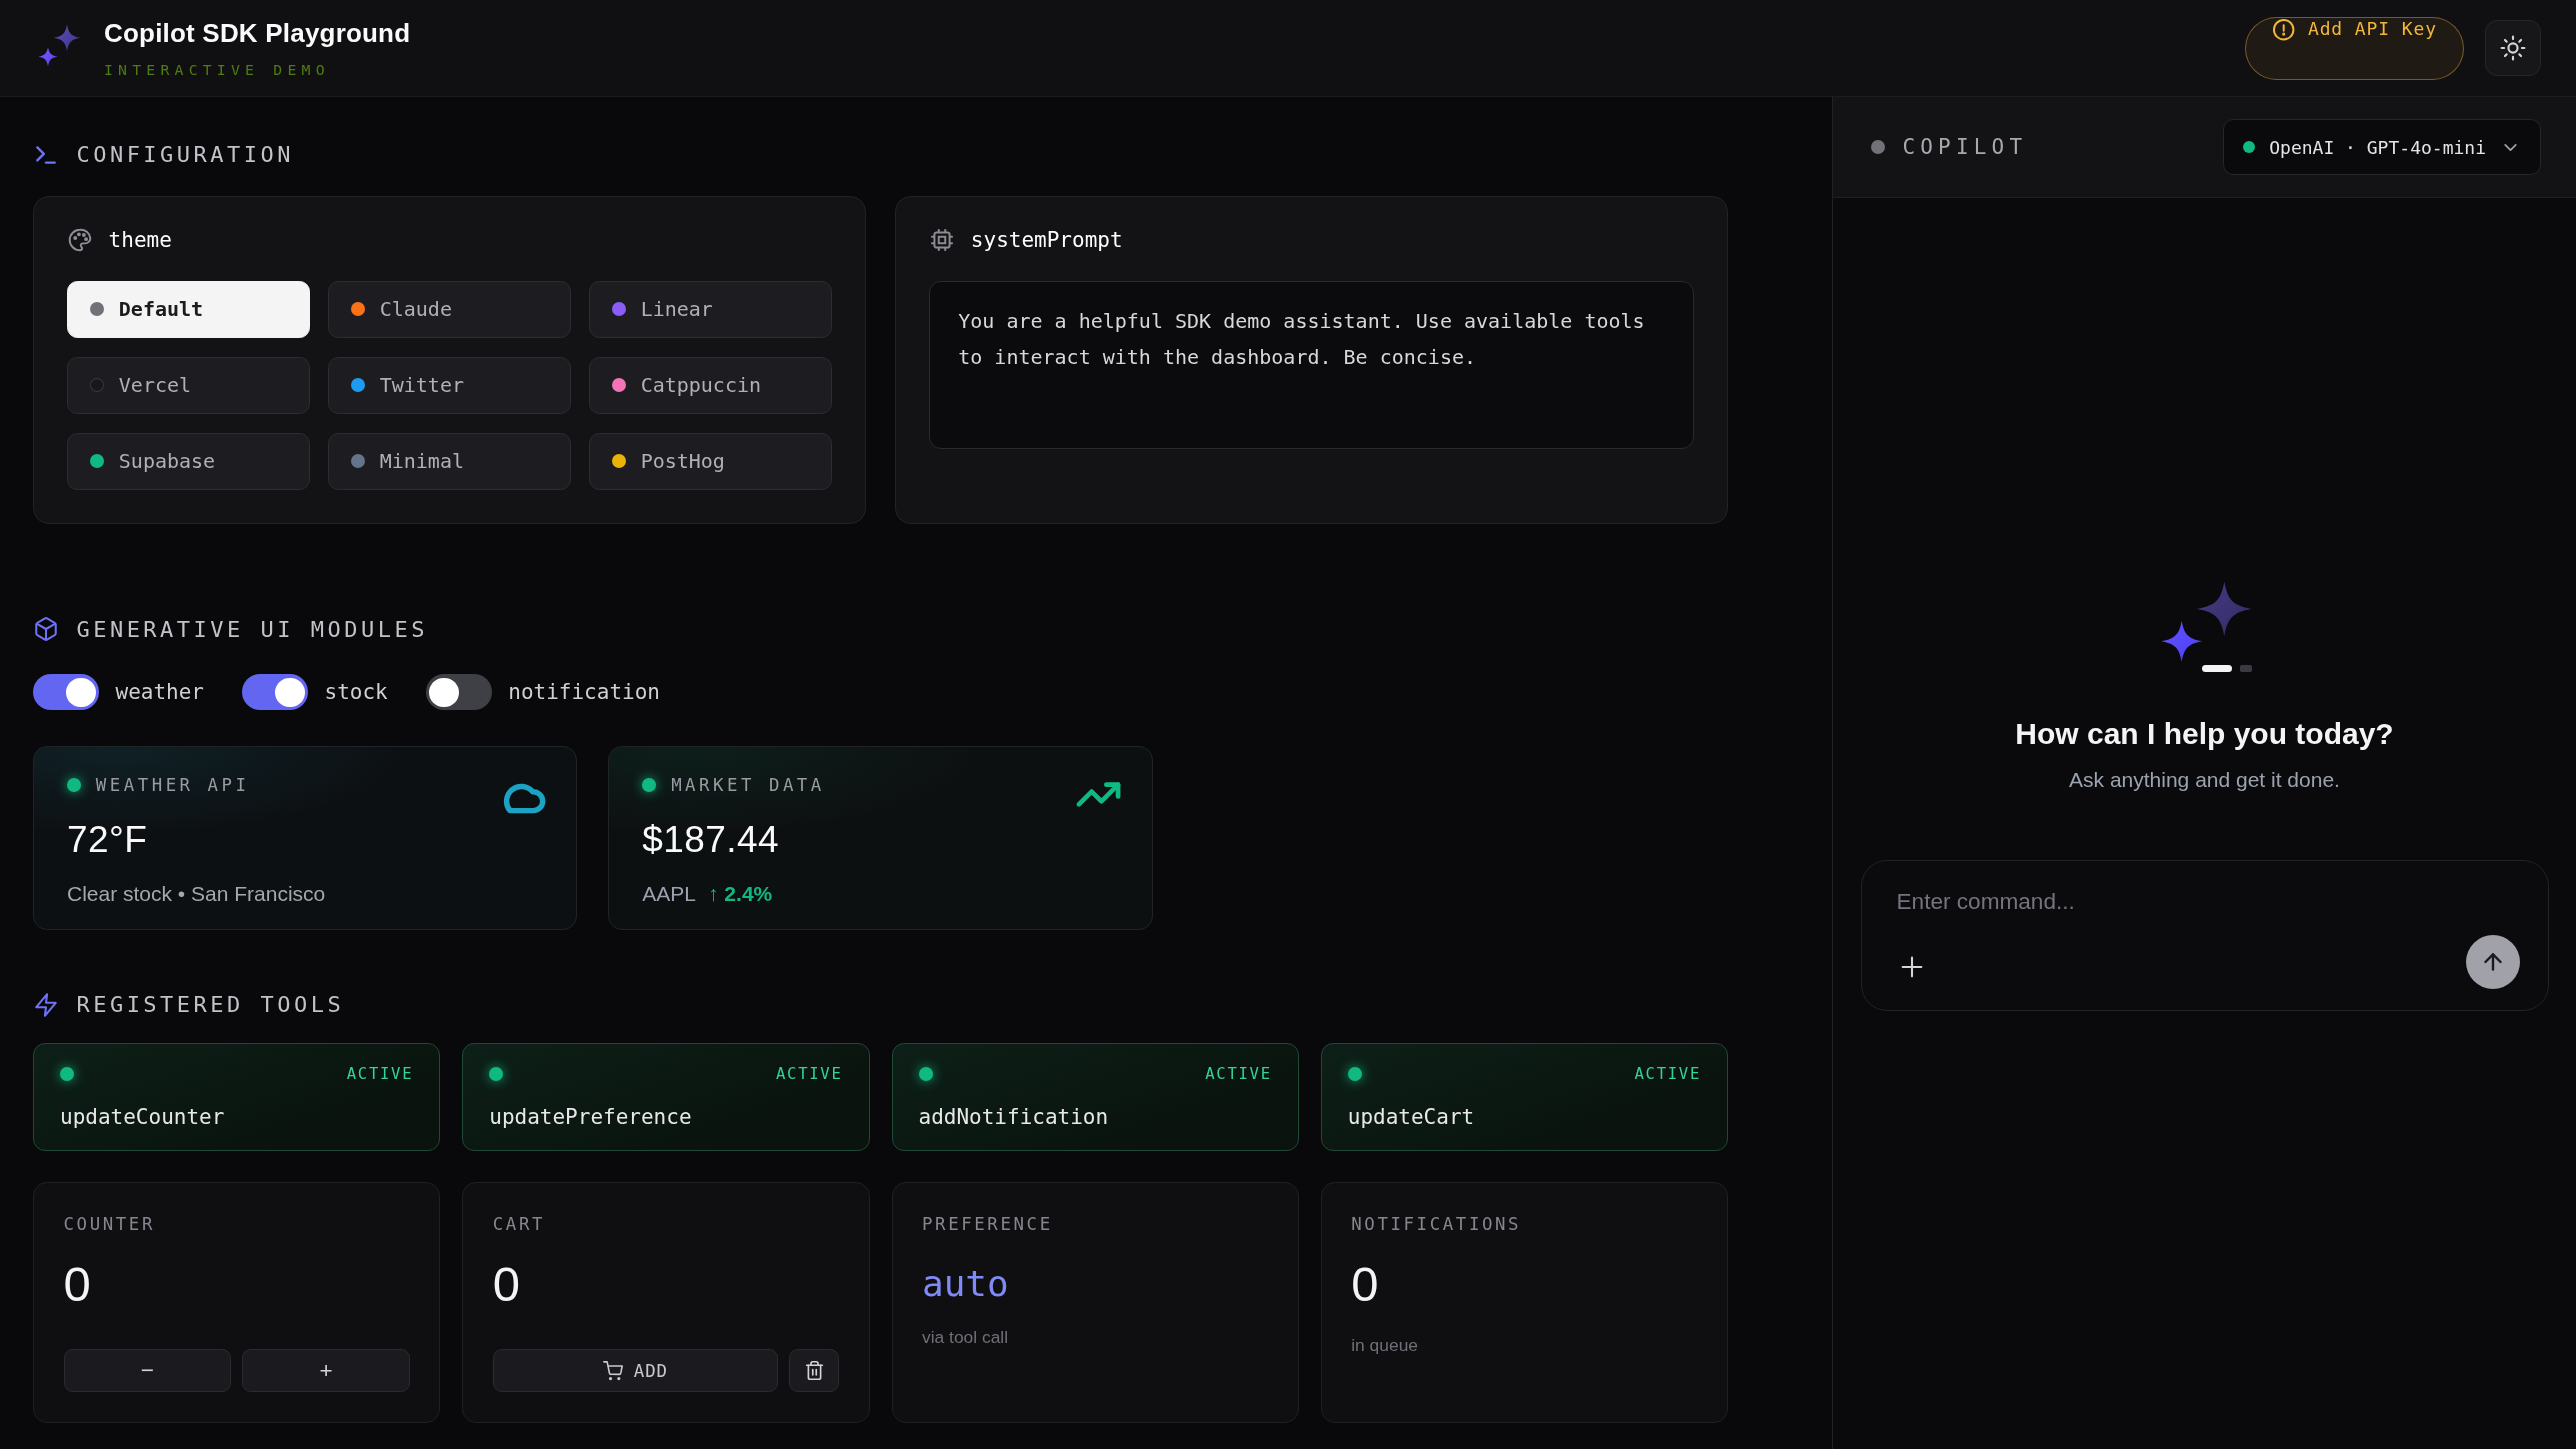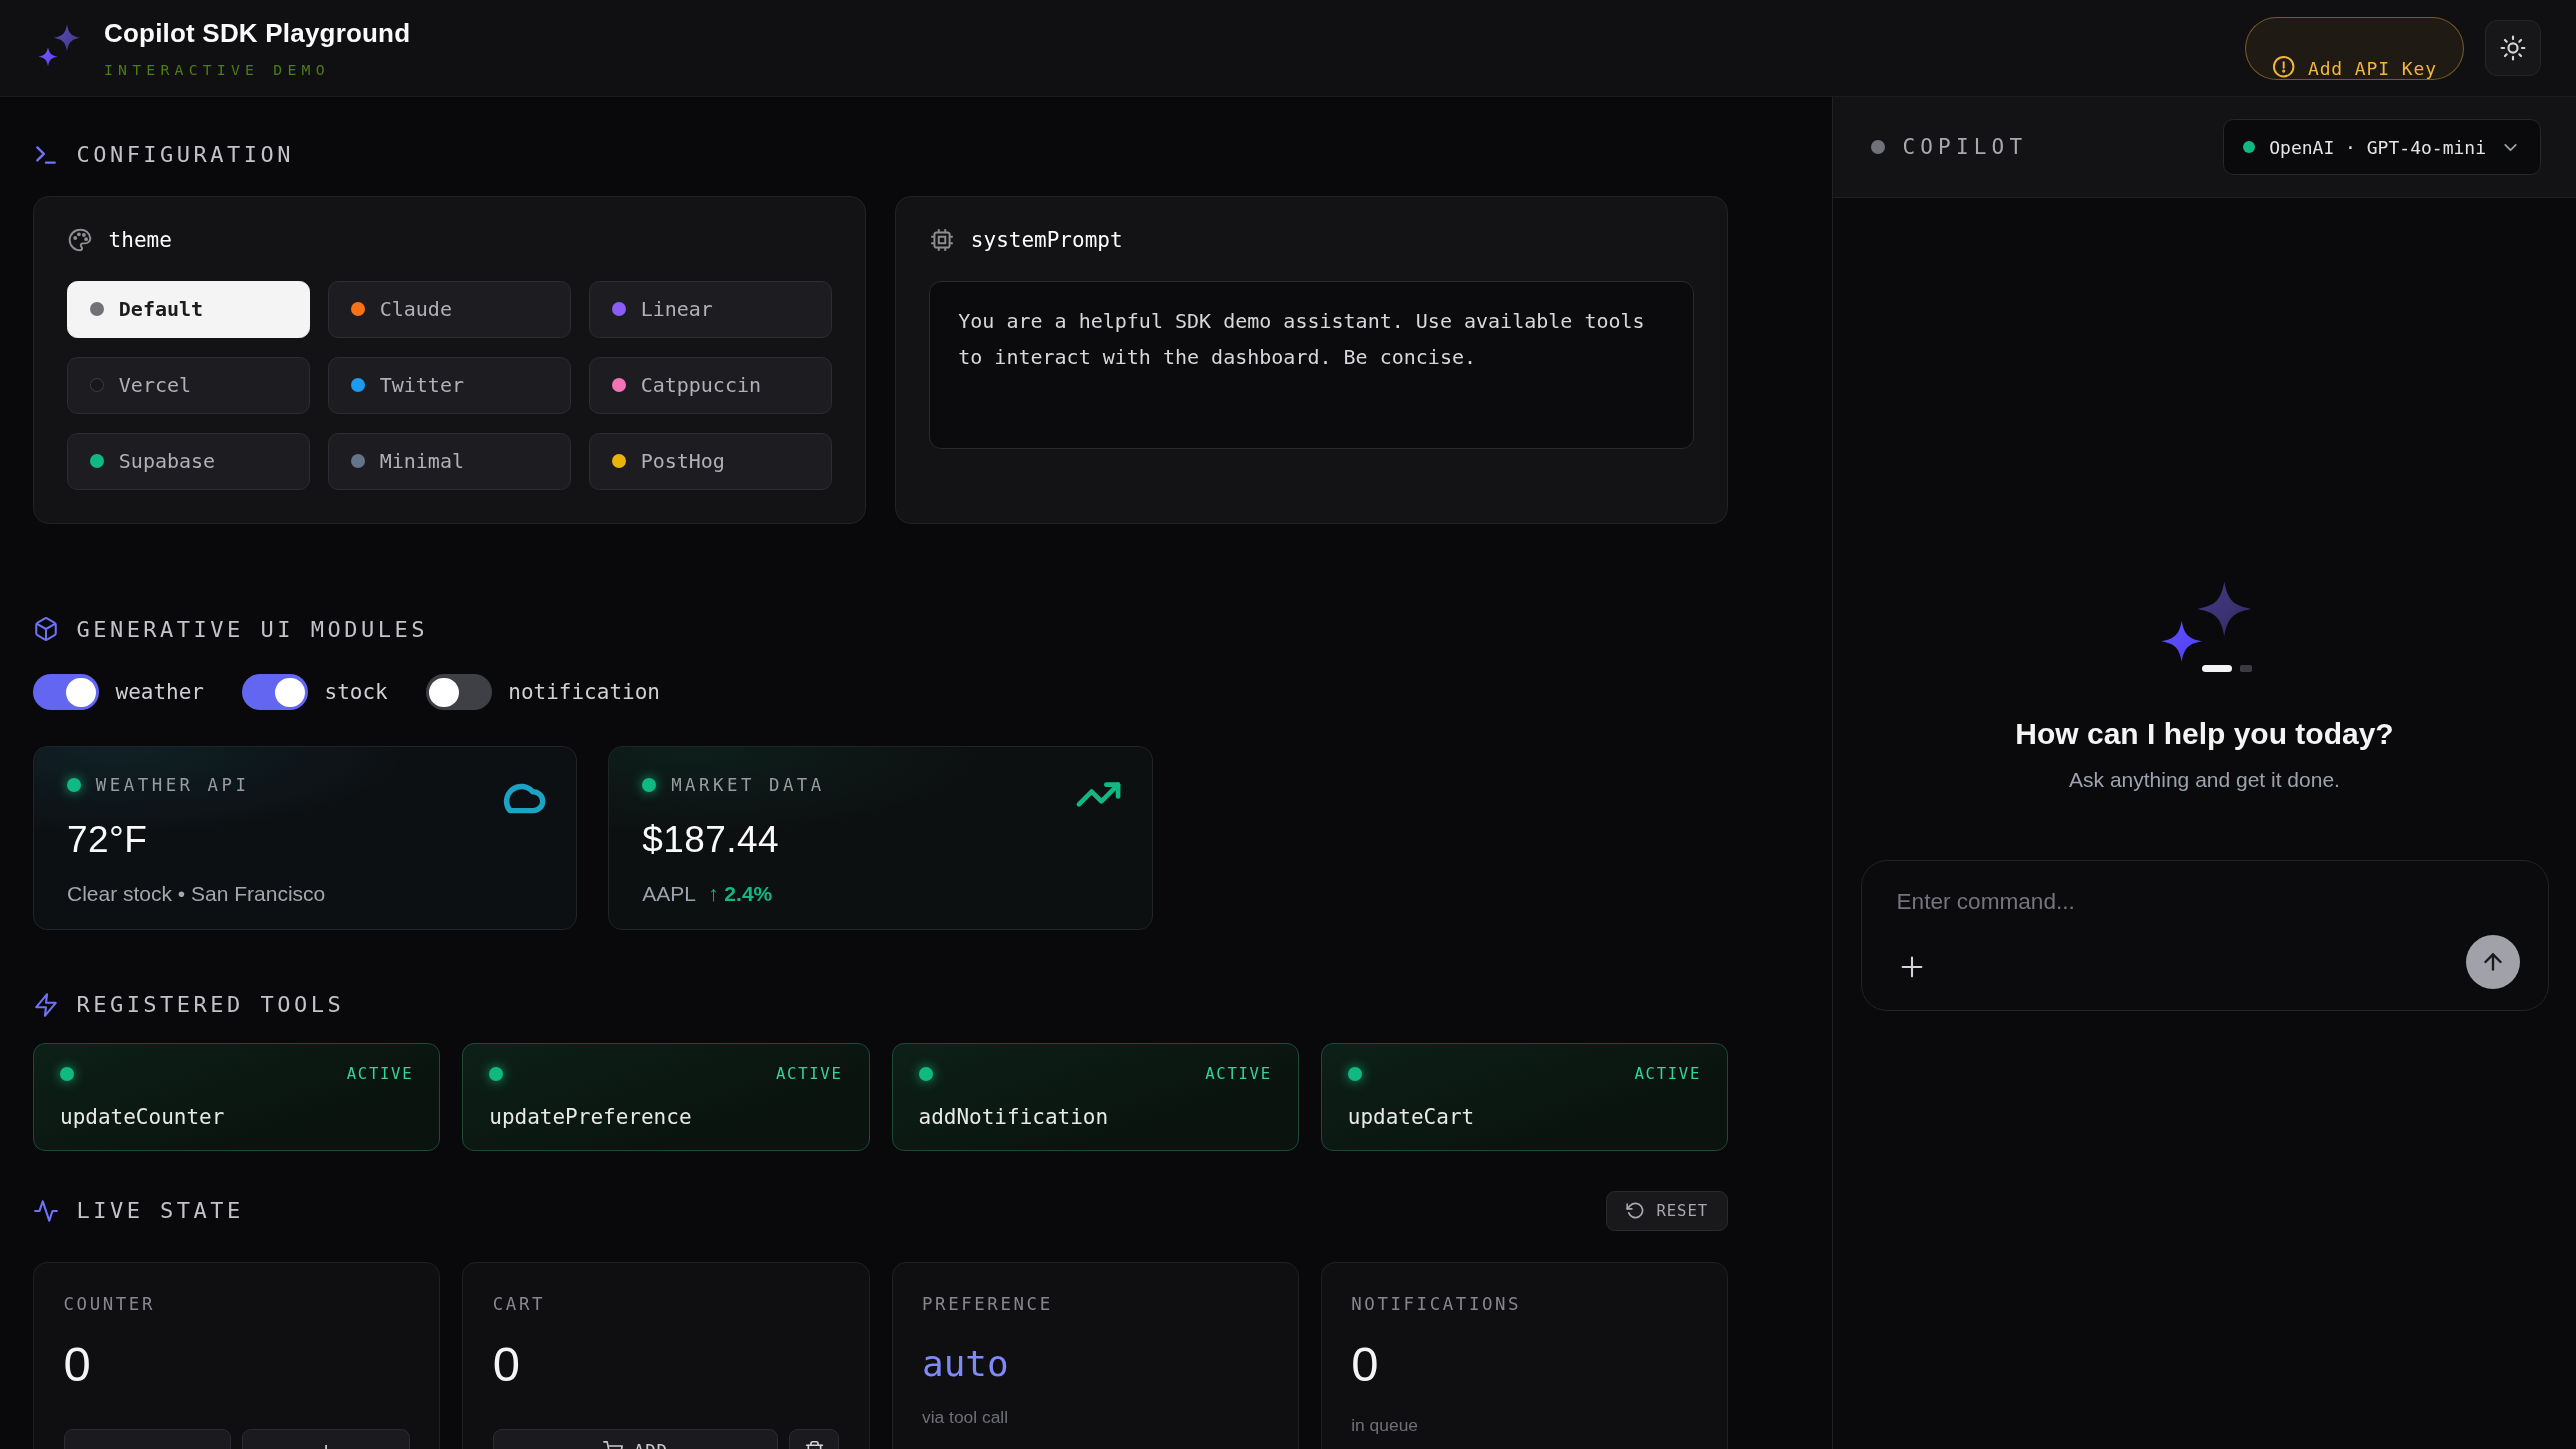--- a/index.html
+++ b/index.html
@@ -14,21 +14,21 @@
   
   .topbar {
     height:97px; background:#101012; border-bottom:1.7px solid #1c1c1f;
     display:flex; align-items:center; padding:0 35px; gap:21px;
   }
   .brand { display:flex; align-items:center; gap:19px; }
   .brand-title { font-size:26px; font-weight:700; color:#fafafa; letter-spacing:0.2px; }
   .brand-sub { font-family:"DejaVu Sans Mono",monospace; font-size:14.8px; color:#4d7c0f; letter-spacing:5.2px; margin-top:12px; }
   .topbar-spacer { flex:1; }
   .api-key-btn {
-    display:flex; align-items:flex-end; gap:13px; height:63px; padding:0 26px;
+    display:flex; align-items:flex-start; gap:13px; height:63px; padding:0 26px;
     border-radius:867px; background:rgba(243,182,58,0.07); border:1.7px solid rgba(243,182,58,0.42);
     color:#f3b63a; font-family:"DejaVu Sans Mono",monospace; font-size:18px; cursor:pointer; letter-spacing:0.9px;
   }
   .icon-btn {
     width:56px; height:56px; border-radius:12px; background:#17171a; border:1.7px solid #26262a;
     display:flex; align-items:center; justify-content:center; color:#d4d4d8; cursor:pointer;
   }
 
   
   .content { display:flex; height:1352px; }
@@ -407,37 +407,20 @@
       </section>
       <section class="tool-card">
         <div class="tool-top">
             <span class="glow-dot"></span>
             <span class="tool-status">ACTIVE</span>
           </div>
         <div class="tool-name">updateCart</div>
       </section>
     </div>
 
-    <div class="live-head-row">
-      <div class="sec-head">
-        <span class="sec-icon">
-          <svg width="26" height="26" viewBox="0 0 24 24" fill="none" stroke="currentColor" stroke-width="2" stroke-linecap="round" stroke-linejoin="round">
-            <polyline points="22 12 18 12 15 21 9 3 6 12 2 12"></polyline>
-          </svg>
-        </span>
-        <span class="sec-label">LIVE STATE</span>
-      </div>
-      <button class="reset-btn">
-        <svg width="19" height="19" viewBox="0 0 24 24" fill="none" stroke="currentColor" stroke-width="2.1" stroke-linecap="round" stroke-linejoin="round">
-          <polyline points="1.5 4 1.5 10 7.5 10"></polyline>
-            <path d="M3.5 15a9 9 0 1 0 2.1-9.4L1.5 10"></path>
-        </svg>
-        <span>RESET</span>
-      </button>
-    </div>
 
     <div class="state-grid">
 
       <section class="state-card">
         <div class="state-label">COUNTER</div>
         <div class="state-value">0</div>
         <div class="state-actions">
           <button class="state-btn">
               <span>−</span>
             </button>

